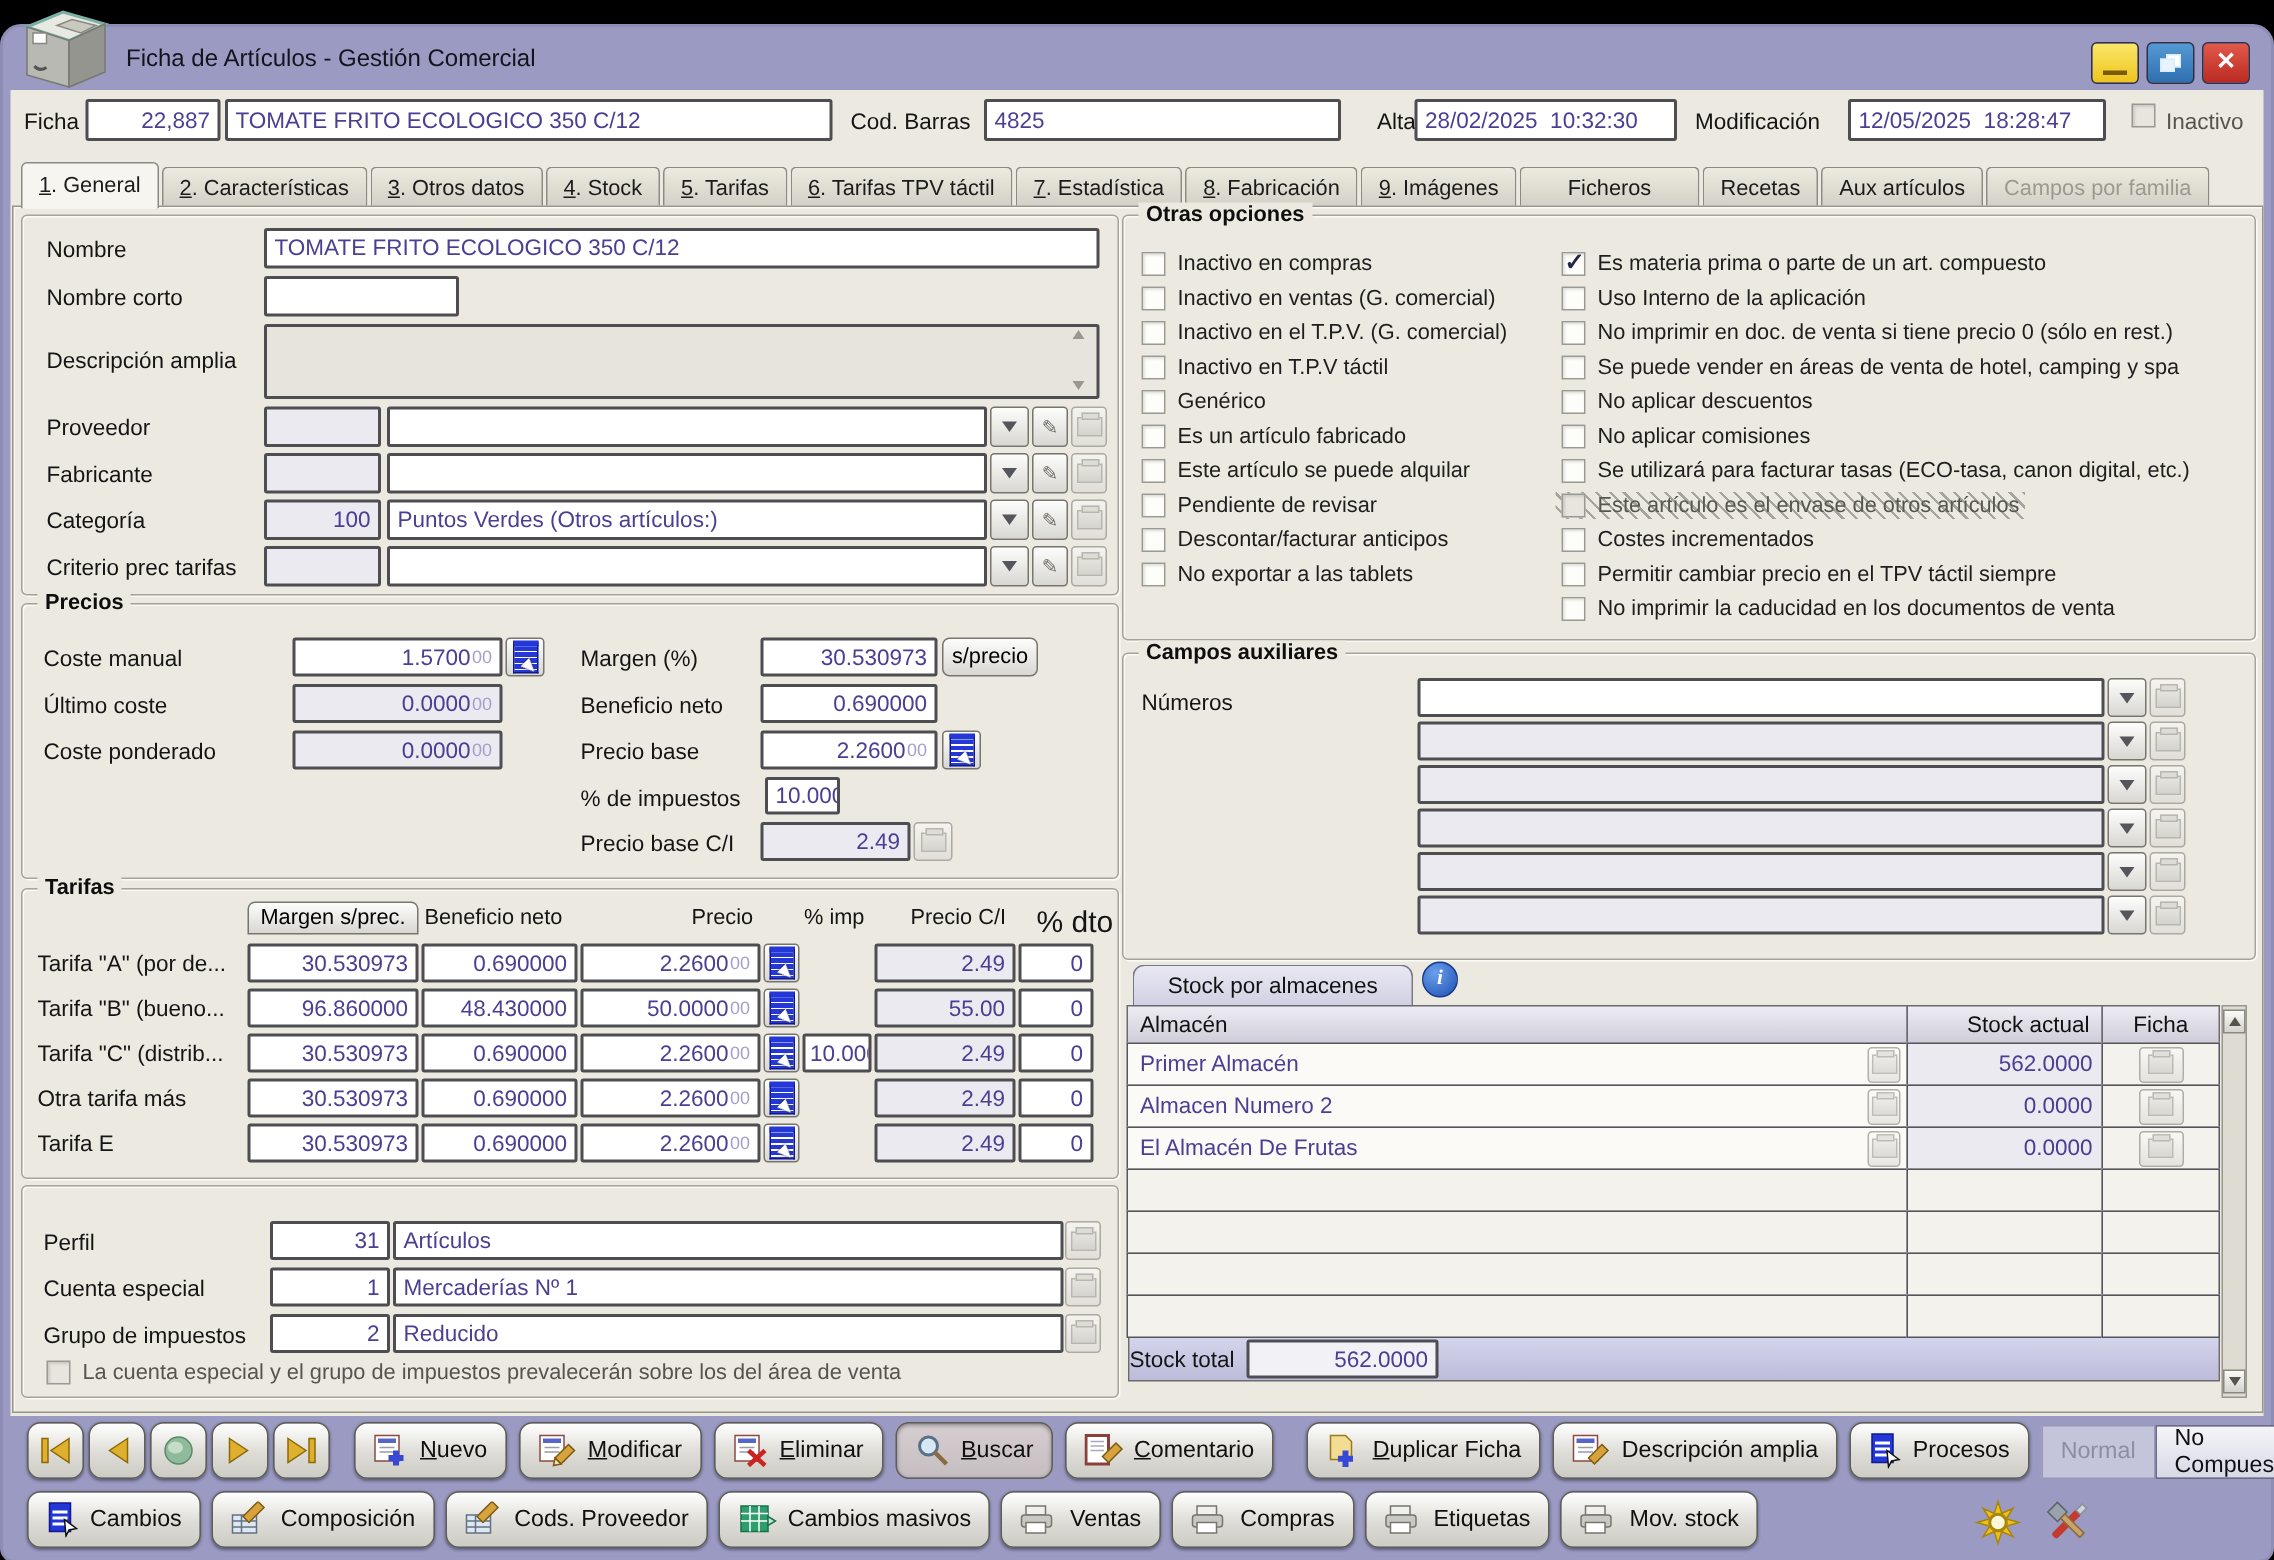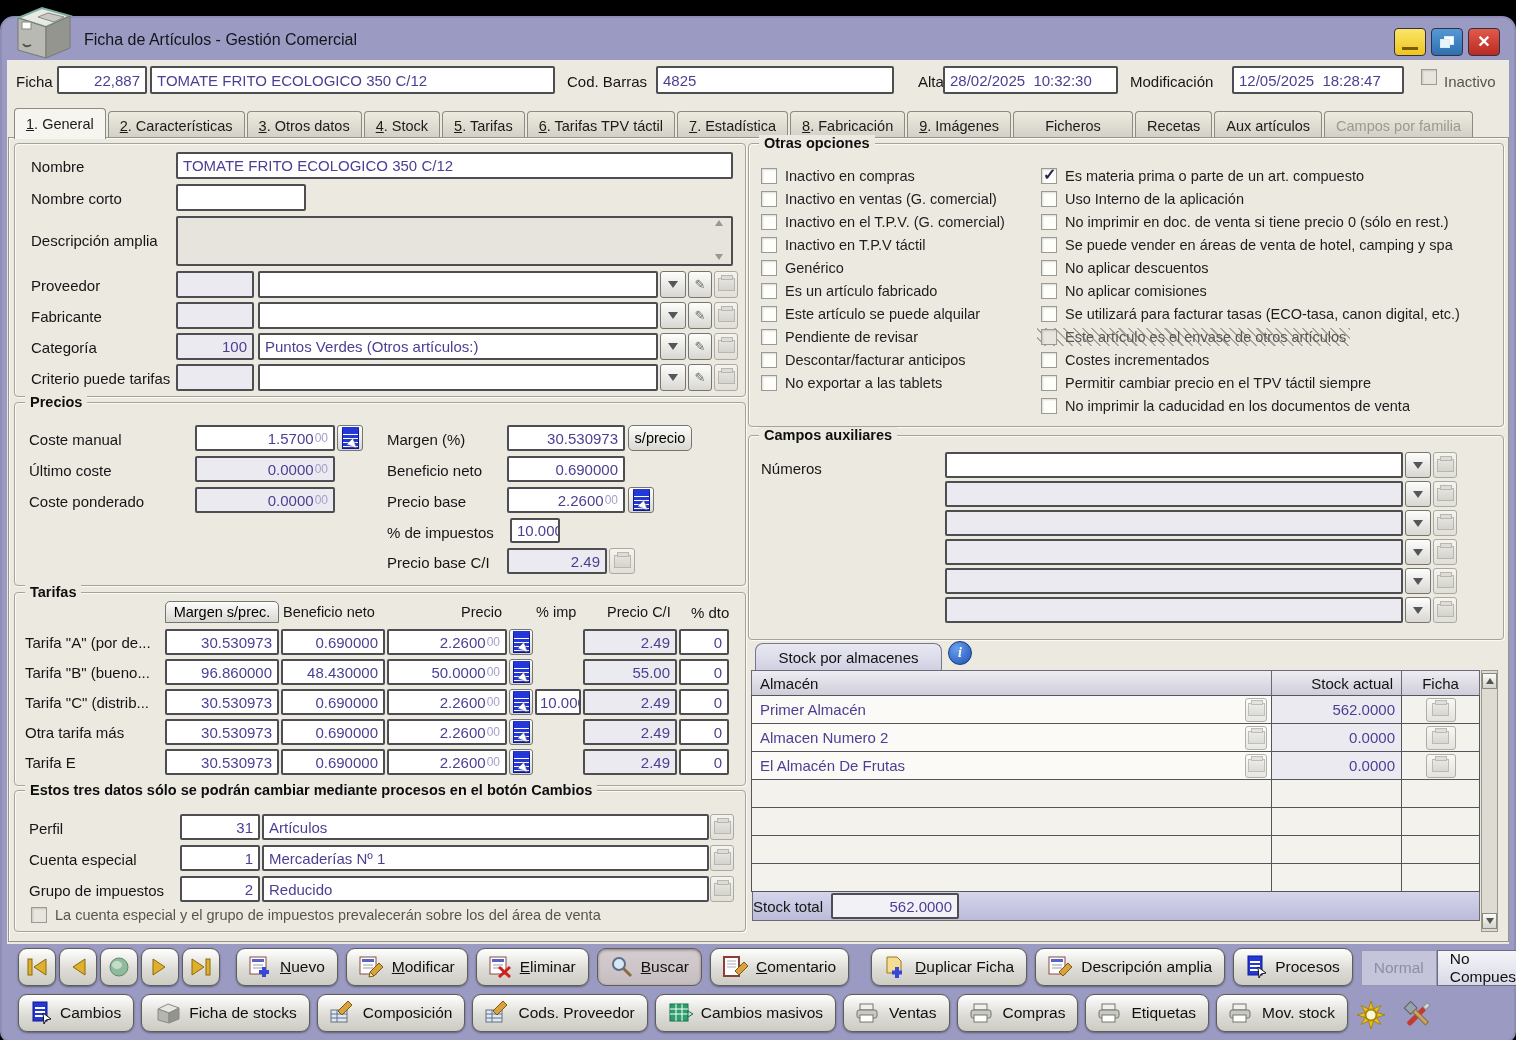--- a/index.html
+++ b/index.html
@@ -212,21 +212,21 @@
     <div class="abs btn3" style="left:645px;top:189px;width:26px;height:27px;">
         <div class="tri"></div>
       </div>
     <div class="abs btn3" style="left:673px;top:189px;width:24px;height:27px;">
         <span class="pencil">✎</span>
       </div>
     <div class="abs btn3 dim" style="left:699px;top:189px;width:24px;height:27px;">
         <div class="bk"></div>
       </div>
 
-    <div class="abs lbl" style="left:16px;top:226px;">Criterio puede tarifas</div>
+    <div class="abs lbl" style="left:16px;top:226px;">Criterio prec tarifas</div>
     <div class="abs inp dis" style="left:161px;top:220px;width:78px;height:27px;"></div>
     <div class="abs inp" style="left:243px;top:220px;width:400px;height:27px;"></div>
     <div class="abs btn3" style="left:645px;top:220px;width:26px;height:27px;">
         <div class="tri"></div>
       </div>
     <div class="abs btn3" style="left:673px;top:220px;width:24px;height:27px;">
         <span class="pencil">✎</span>
       </div>
     <div class="abs btn3 dim" style="left:699px;top:220px;width:24px;height:27px;">
         <div class="bk"></div>
@@ -264,21 +264,21 @@
       </div>
   </div>
 
   <div class="gb" style="left:14px;top:592px;width:730px;height:192px;">
     <div class="leg">Tarifas</div>
     <div class="abs btn3" style="left:150px;top:8px;width:114px;height:22px;border-radius:5px 5px 0 0;font-size:14.5px;">Margen s/prec.</div>
     <div class="abs lbl" style="left:268px;top:11px;font-size:14.5px;">Beneficio neto</div>
     <div class="abs lbl" style="left:446px;top:11px;font-size:14.5px;">Precio</div>
     <div class="abs lbl" style="left:521px;top:11px;font-size:14.5px;">% imp</div>
     <div class="abs lbl" style="left:592px;top:11px;font-size:14.5px;">Precio C/I</div>
-    <div class="abs lbl" style="left:676px;top:11px;font-size:15px;">% dto</div>
+    <div class="abs lbl" style="left:676px;top:11px;font-size:20px;">% dto</div>
 
     <div class="abs lbl" style="left:10px;top:41px;">Tarifa "A" (por de...</div>
     <div class="abs inp right" style="left:150px;top:36px;width:114px;height:26px;">30.530973</div>
     <div class="abs inp right" style="left:266px;top:36px;width:104px;height:26px;">0.690000</div>
     <div class="abs inp right" style="left:372px;top:36px;width:120px;height:26px;"><span>2.2600</span><span class="f">00</span></div>
     <div class="abs btn3" style="left:494px;top:36px;width:24px;height:26px;">
         <div class="calc"></div>
       </div>
     <div class="abs inp dis right" style="left:568px;top:36px;width:94px;height:26px;">2.49</div>
     <div class="abs inp right" style="left:664px;top:36px;width:50px;height:26px;">0</div>
@@ -319,21 +319,20 @@
     <div class="abs inp right" style="left:266px;top:156px;width:104px;height:26px;">0.690000</div>
     <div class="abs inp right" style="left:372px;top:156px;width:120px;height:26px;"><span>2.2600</span><span class="f">00</span></div>
     <div class="abs btn3" style="left:494px;top:156px;width:24px;height:26px;">
         <div class="calc"></div>
       </div>
     <div class="abs inp dis right" style="left:568px;top:156px;width:94px;height:26px;">2.49</div>
     <div class="abs inp right" style="left:664px;top:156px;width:50px;height:26px;">0</div>
   </div>
 
   <div class="gb" style="left:14px;top:790px;width:730px;height:140px;">
-    <div class="leg">Estos tres datos sólo se podrán cambiar mediante procesos en el botón Cambios</div>
     <div class="abs lbl" style="left:14px;top:29px;">Perfil</div>
     <div class="abs inp right" style="left:165px;top:23px;width:80px;height:26px;">31</div>
     <div class="abs inp" style="left:247px;top:23px;width:447px;height:26px;">Artículos</div>
     <div class="abs btn3 dim" style="left:695px;top:23px;width:24px;height:26px;">
         <div class="bk"></div>
       </div>
     <div class="abs lbl" style="left:14px;top:60px;">Cuenta especial</div>
     <div class="abs inp right" style="left:165px;top:54px;width:80px;height:26px;">1</div>
     <div class="abs inp" style="left:247px;top:54px;width:447px;height:26px;">Mercaderías Nº 1</div>
     <div class="abs btn3 dim" style="left:695px;top:54px;width:24px;height:26px;">
@@ -690,28 +689,20 @@
   <div class="toolrow" style="left:18px;top:994px;width:1484px;gap:7px;">
     <div class="tbtn">
       <svg width="22" height="24">
           <rect x="2" y="1" width="14" height="19" fill="#2336d6" stroke="#101a8c"></rect>
           <line x1="4" y1="7" x2="14" y2="7" stroke="#fff" stroke-width="2"></line>
           <line x1="4" y1="11" x2="14" y2="11" stroke="#fff" stroke-width="2"></line>
           <line x1="4" y1="15" x2="14" y2="15" stroke="#fff" stroke-width="2"></line>
           <polygon points="12,12 20,18 15,19 13,23" fill="#fff" stroke="#111"></polygon>
         </svg>
       <span>Cambios</span>
-    </div>
-    <div class="tbtn">
-      <svg width="28" height="24">
-          <polygon points="4,8 14,3 25,7 15,12" fill="#e6e6e2" stroke="#8a8a84"></polygon>
-          <polygon points="4,8 15,12 15,22 4,19" fill="#b6b6b0" stroke="#8a8a84"></polygon>
-          <polygon points="15,12 25,7 25,18 15,22" fill="#94948e" stroke="#8a8a84"></polygon>
-        </svg>
-      <span>Ficha de stocks</span>
     </div>
     <div class="tbtn">
       <svg width="26" height="24">
           <rect x="1" y="9" width="16" height="12" fill="#dce8f4" stroke="#667080"></rect>
           <line x1="1" y1="13" x2="17" y2="13" stroke="#667080"></line>
           <line x1="1" y1="17" x2="17" y2="17" stroke="#667080"></line>
           <line x1="7" y1="9" x2="7" y2="21" stroke="#667080"></line>
           <polygon points="8,10 18,0 22,4 12,14" fill="#d8a23c" stroke="#7a5a10"></polygon>
         </svg>
       <span>Composición</span>

